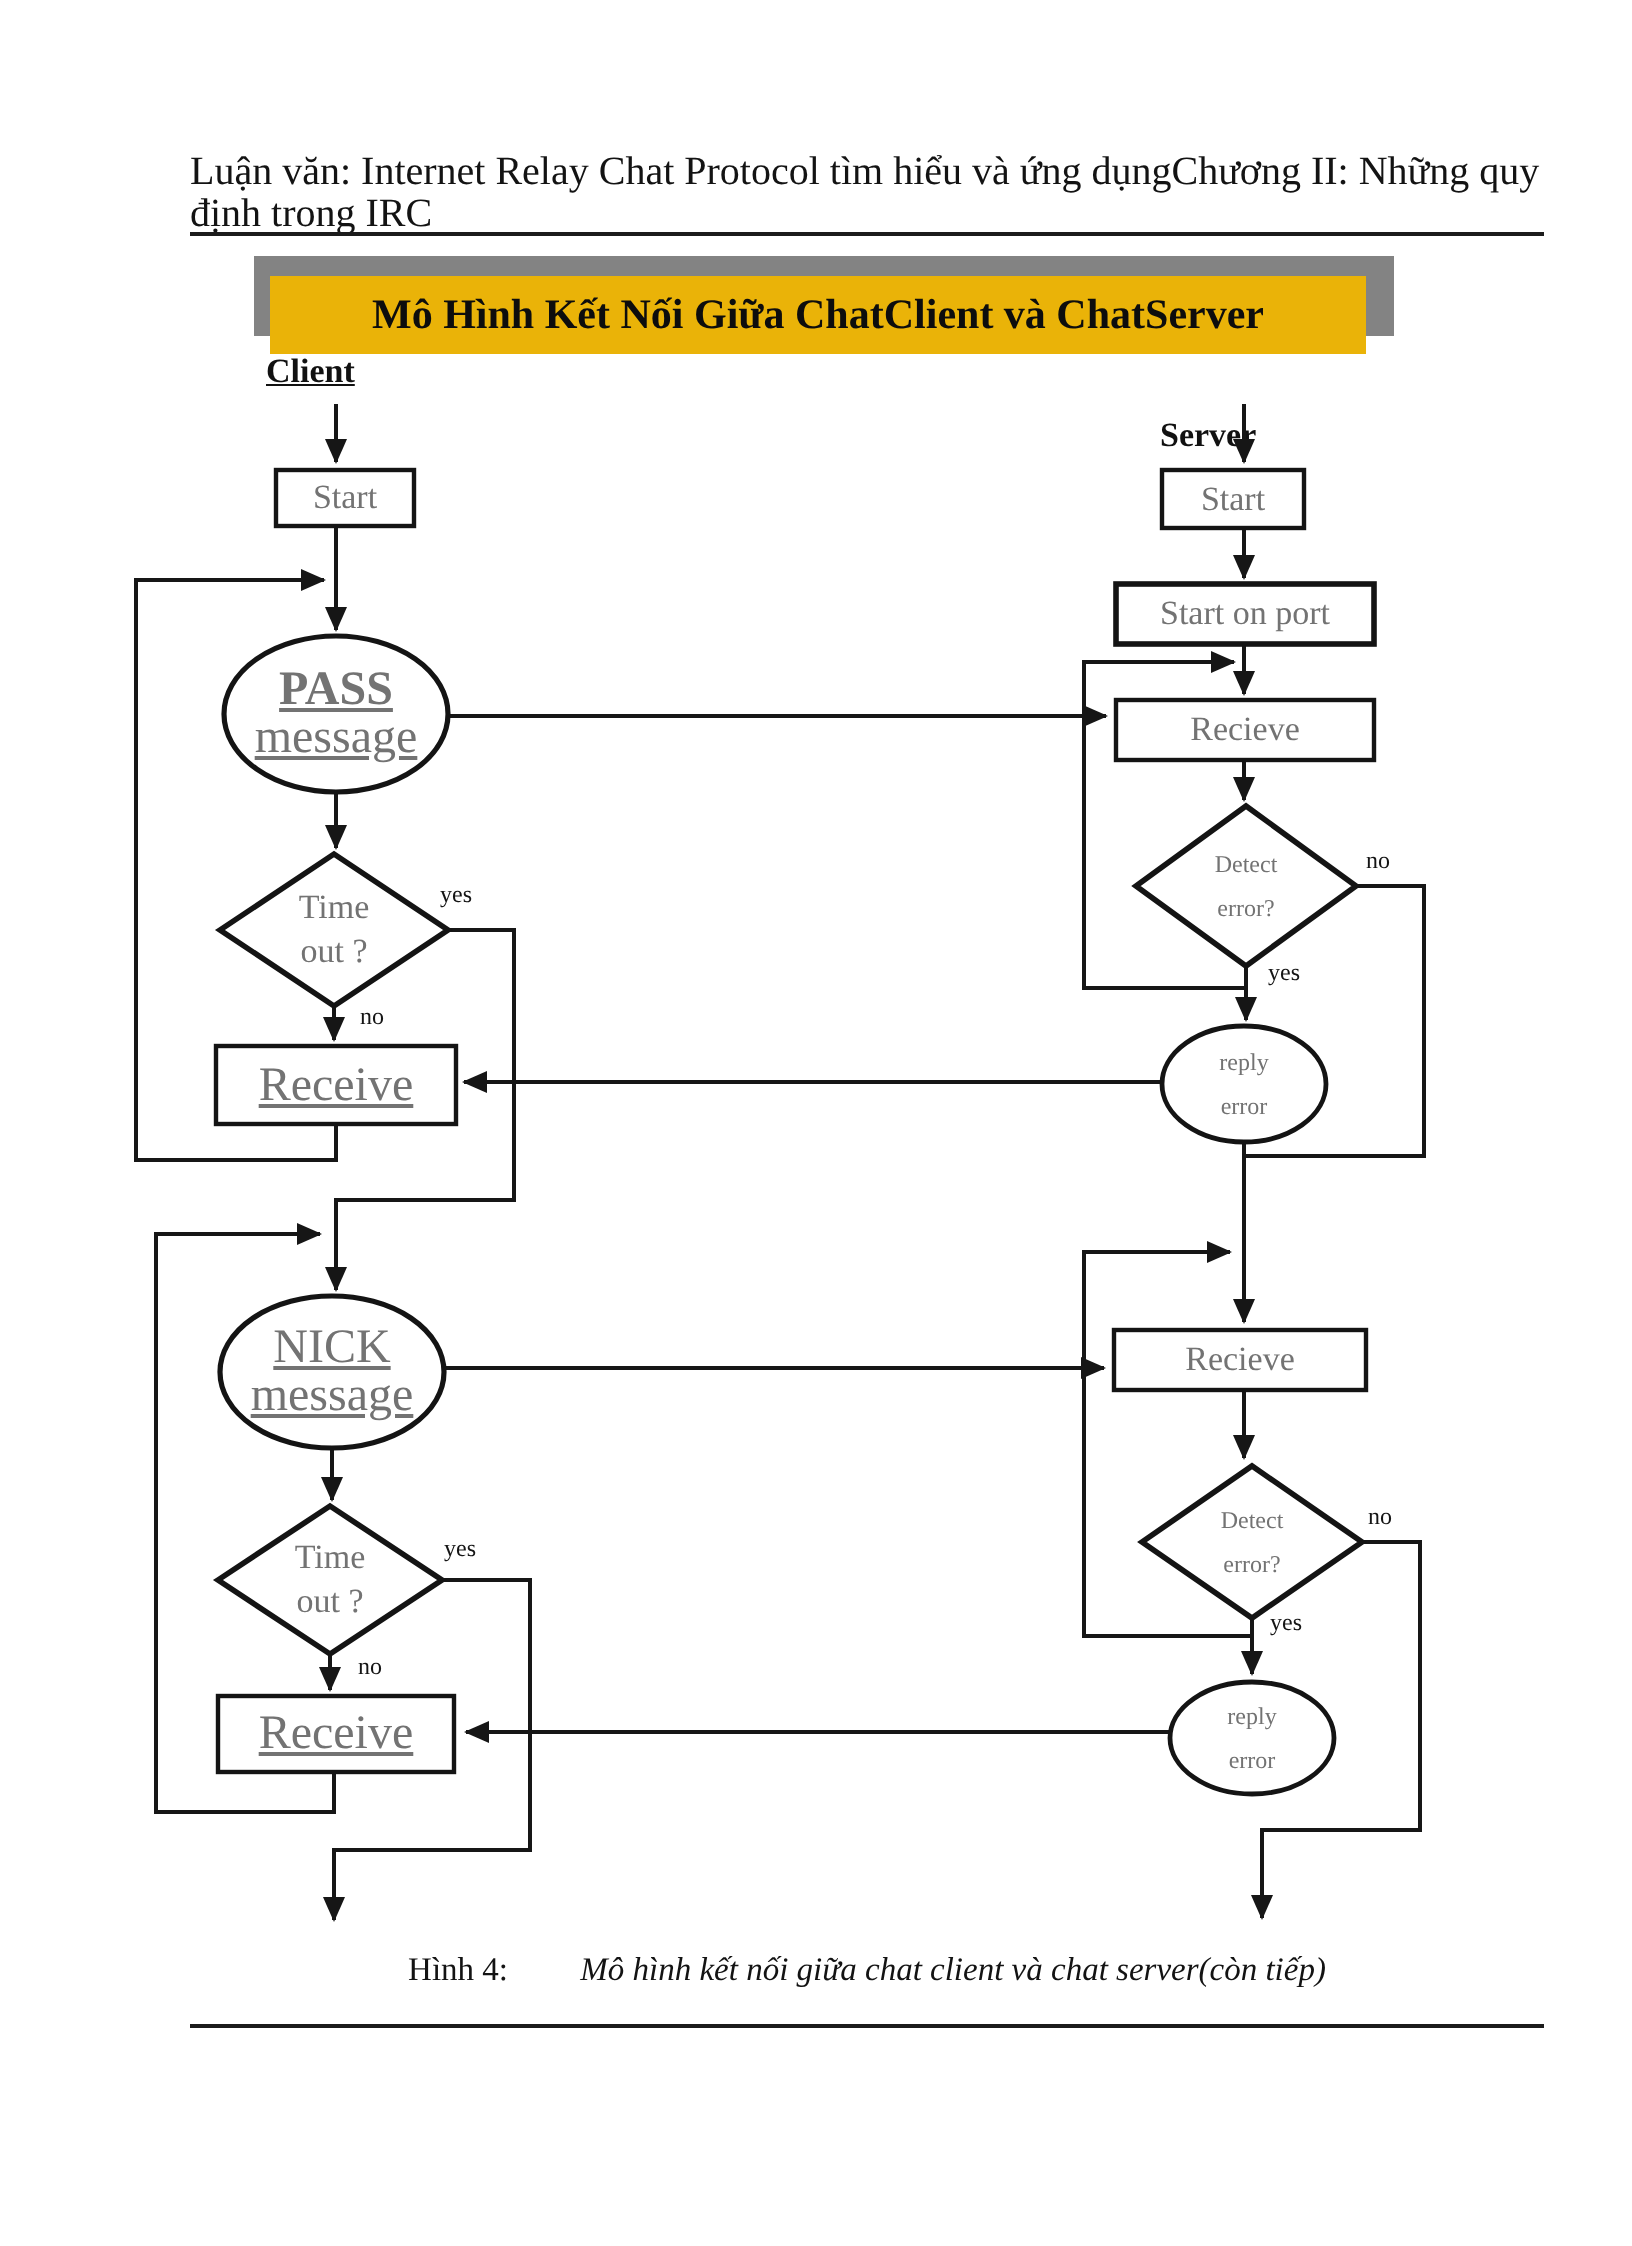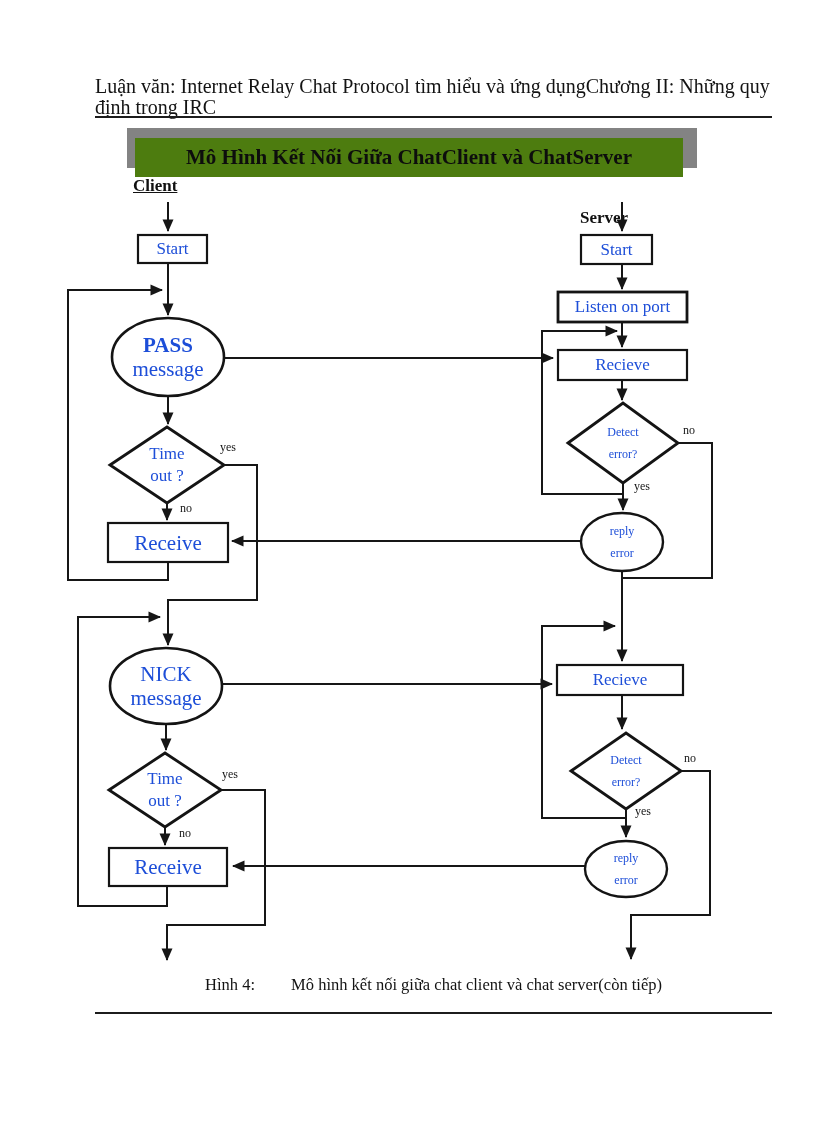--- a/index.html
+++ b/index.html
@@ -17,41 +17,41 @@
     left:95px;top:76px;width:675px;
     font-size:20px;line-height:21px;color:#131313;
   }
   .rule{
     height:2px;background:#1c1c1c;
   }
   .banner-shadow{
     left:127px;top:128px;width:570px;height:40px;background:#838383;
   }
   .banner{
-    left:135px;top:138px;width:548px;height:39px;background:#4d7c0f;
+    left:135px;top:138px;width:548px;height:39px;background:#eab308;
     display:flex;align-items:center;justify-content:center;
     font-size:21px;font-weight:bold;color:#0d0d0d;
   }
   .col-label{font-size:17px;font-weight:bold;color:#111;}
   svg.flow{position:absolute;left:0;top:0;}
   svg.flow *{vector-effect:none;}
   .node-label{
     display:flex;flex-direction:column;align-items:center;justify-content:center;
-    text-align:center;color:#1d4ed8;
+    text-align:center;color:#737373;
   }
   .nl-17{font-size:17px;line-height:22px;}
-  .nl-18{font-size:21px;line-height:24px;}
+  .nl-18{font-size:24px;line-height:24px;text-decoration:underline;}
   .nl-16{font-size:12px;line-height:22px;}
   .bold{font-weight:bold;}
   .edge-label{font-size:12px;color:#151515;}
   .caption{
     left:95px;top:975px;width:677px;text-align:center;
     font-size:16.5px;color:#131313;
   }
-  .caption .ital{margin-left:32px;}
+  .caption .ital{font-style:italic;margin-left:32px;}
   .footer{
     right:46px;top:1019px;
     font-size:17px;color:#131313;text-align:right;
   }
   .footer a{color:#0000ee;text-decoration:underline;cursor:pointer;}
 </style>
 </head>
 <body>
 
 <div class="page">
@@ -145,21 +145,21 @@
 
   <div class="abs node-label nl-17" style="left:109px;top:754px;width:112px;height:72px;">
     <span>Time</span>
     <span>out ?</span>
   </div>
 
   <div class="abs node-label nl-18" style="left:109px;top:848px;width:118px;height:38px;">Receive</div>
 
   <div class="abs node-label nl-17" style="left:581px;top:235px;width:71px;height:29px;">Start</div>
 
-  <div class="abs node-label nl-17" style="left:558px;top:292px;width:129px;height:30px;">Listen on port</div>
+  <div class="abs node-label nl-17" style="left:558px;top:292px;width:129px;height:30px;">Start on port</div>
 
   <div class="abs node-label nl-17" style="left:558px;top:350px;width:129px;height:30px;">Recieve</div>
 
   <div class="abs node-label nl-16" style="left:568px;top:404px;width:110px;height:78px;">
     <span>Detect</span>
     <span>error?</span>
   </div>
 
   <div class="abs node-label nl-16" style="left:581px;top:513px;width:82px;height:58px;">
     <span>reply</span>

